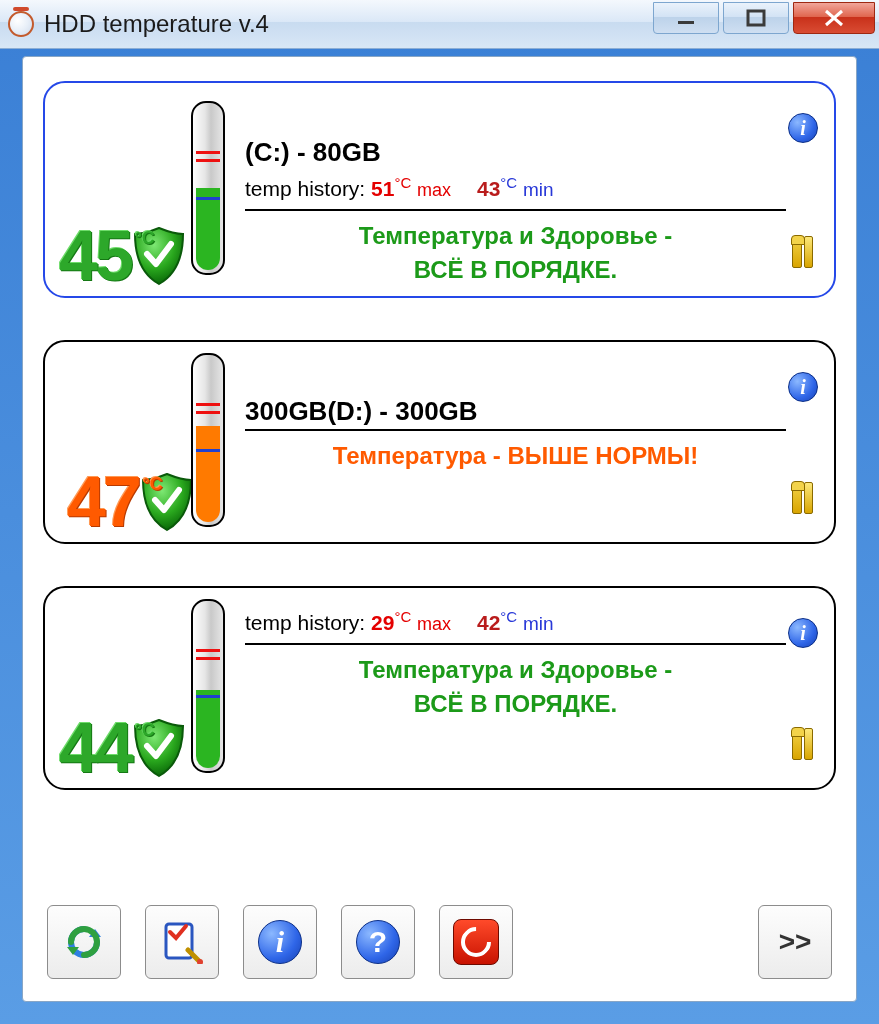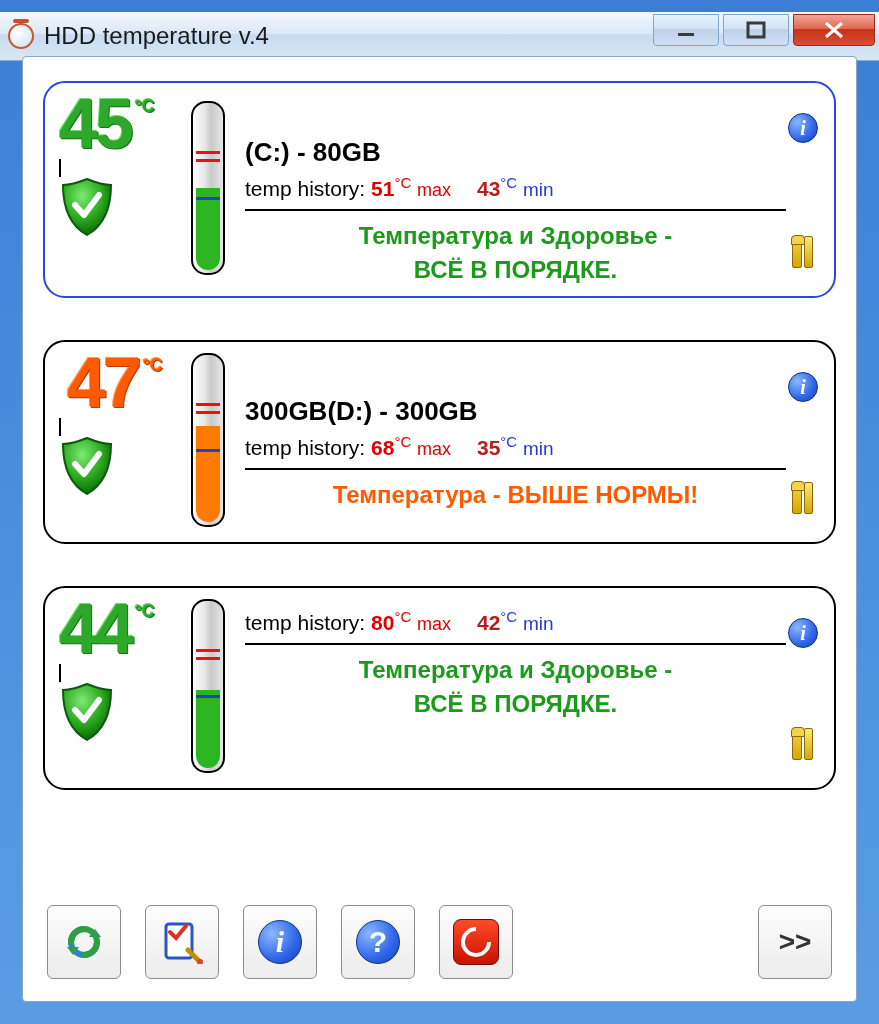--- a/index.html
+++ b/index.html
@@ -12,21 +12,20 @@
 }
 
 
 .titlebar {
   height: 48px;
   background: linear-gradient(to bottom, #f4f8fd 0%, #dbe8f7 45%, #c8dbf0 46%, #d8e7f6 100%);
   border-bottom: 1px solid #8caed4;
   display: flex;
   align-items: center;
   padding: 0 4px 0 8px;
-  margin-top: 12px;
 }
 .titlebar .app-icon {
   width: 22px; height: 22px;
   border: 2px solid #c35a2c;
   border-radius: 50%;
   background: radial-gradient(circle at 35% 35%, #fff 0%, #e8eff8 50%, #ccd9ea 100%);
   display: flex; align-items:center; justify-content:center;
   font-size: 12px; color:#c35a2c;
   margin-right: 10px;
   position: relative;
@@ -71,21 +70,21 @@
   display:flex;
   align-items:stretch;
   position:relative;
   min-height: 184px;
 }
 .card.selected { border-color:#2548e8; }
 
 
 .col-temp {
   width: 126px;
-  display:flex; flex-direction:column; align-items:flex-start;
+  display:flex; flex-direction:row; align-items:flex-end;
   padding-top:6px;
 }
 .big-temp {
   font-size: 70px;
   font-weight: 900;
   line-height: 0.85;
   font-family: "Arial Black", Arial, sans-serif;
   letter-spacing:-3px;
   position:relative;
 }
@@ -312,21 +311,20 @@
         <div class="col-thermo">
           <div class="thermo">
             <div class="fill orange" style="height:96px"></div>
             <div class="mark red" style="top:48px"></div>
             <div class="mark red" style="top:56px"></div>
             <div class="mark blue" style="top:94px"></div>
           </div>
         </div>
         <div class="col-txt">
           <div class="drv-title">300GB(D:) - 300GB</div>
-          <div class="hist"><span class="lbl">temp history:</span> <span class="max">68</span><span class="maxu">°C</span> <span class="maxw">max</span> <span class="min">35</span><span class="minu">°C</span> <span class="minw">min</span></div>
           <div class="divider"></div>
           <div class="status orange"><span>Температура - ВЫШЕ НОРМЫ!</span><br></div>
         </div>
         <div class="col-act">
           <div class="info-ico">i</div>
           <div class="tools-ico">
             <div class="wrench"></div>
             <div class="screw"></div>
           </div>
         </div>
@@ -351,21 +349,21 @@
         </div>
         <div class="col-thermo">
           <div class="thermo">
             <div class="fill green" style="height:78px"></div>
             <div class="mark red" style="top:48px"></div>
             <div class="mark red" style="top:56px"></div>
             <div class="mark blue" style="top:94px"></div>
           </div>
         </div>
         <div class="col-txt">
-          <div class="hist"><span class="lbl">temp history:</span> <span class="max">80</span><span class="maxu">°C</span> <span class="maxw">max</span> <span class="min">42</span><span class="minu">°C</span> <span class="minw">min</span></div>
+          <div class="hist"><span class="lbl">temp history:</span> <span class="max">29</span><span class="maxu">°C</span> <span class="maxw">max</span> <span class="min">42</span><span class="minu">°C</span> <span class="minw">min</span></div>
           <div class="divider"></div>
           <div class="status green"><span>Температура и Здоровье -</span><br><span>ВСЁ В ПОРЯДКЕ.</span></div>
         </div>
         <div class="col-act">
           <div class="info-ico">i</div>
           <div class="tools-ico">
             <div class="wrench"></div>
             <div class="screw"></div>
           </div>
         </div>

